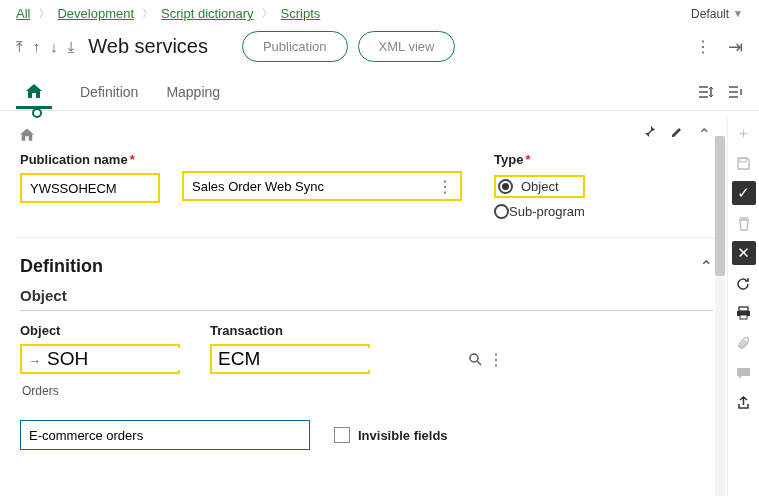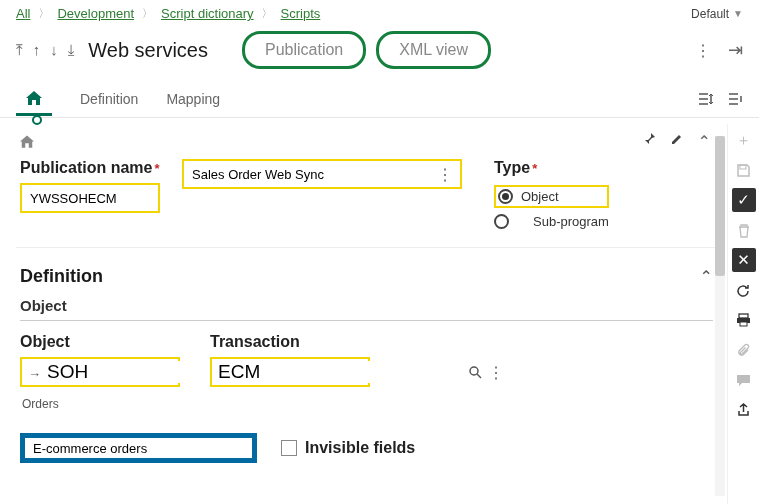--- a/index.html
+++ b/index.html
@@ -7,59 +7,59 @@
 a { color: #2e7d32; text-decoration: underline; }
 .topbar { display: flex; align-items: center; justify-content: space-between; padding: 6px 16px 4px 16px; }
 .breadcrumb { display: flex; align-items: center; gap: 8px; font-size: 13px; }
 .breadcrumb span.sep { color: #999; font-size: 11px; }
 .default-drop { color: #444; font-size: 12px; display: flex; align-items: center; gap: 4px; cursor: pointer; }
 .titlebar { display: flex; align-items: center; padding: 6px 16px 12px 16px; gap: 10px; }
 .nav-arrows { display: flex; gap: 10px; }
 .nav-arrows span { color: #666; cursor: pointer; font-size: 15px; }
 .page-title { font-size: 20px; font-weight: 400; color: #1a1a1a; margin-left: 4px; }
 .pill-buttons { display: flex; gap: 10px; margin-left: 24px; }
-.pill { border: 3px solid #15803d; border-radius: 18px; padding: 7px 20px; color: #888; font-size: 16px; cursor: pointer; background: #fff; }
+.pill { border: 1px solid #15803d; border-radius: 18px; padding: 7px 20px; color: #888; font-size: 13px; cursor: pointer; background: #fff; }
 .right-icons-title { margin-left: auto; display: flex; gap: 18px; align-items: center; color: #666; }
 .tabbar { display: flex; align-items: center; border-bottom: 1px solid #e5e5e5; padding: 0 16px; position: relative; }
 .tab-home { color: #006e54; padding: 8px 10px; border-bottom: 3px solid #006e54; cursor: pointer; margin-right: 14px; }
 .tab { color: #666; padding: 10px 14px; cursor: pointer; font-size: 14px; }
 .tab-icons-right { margin-left: auto; display: flex; gap: 14px; color: #555; }
 .content-wrap { display: flex; }
 .content { flex: 1; padding: 0 10px 0 16px; height: 380px; overflow-y: auto; }
 .right-toolbar { width: 32px; background: #fff; display: flex; flex-direction: column; align-items: center; gap: 6px; padding-top: 4px; border-left: 1px solid #f0f0f0; }
 .tb-item { width: 24px; height: 24px; display: flex; align-items: center; justify-content: center; color: #bdbdbd; cursor: pointer; font-size: 15px; }
 .tb-black { background: #333; color: #fff; border-radius: 2px; }
 .tb-dark { color: #333; }
 .scroll-track { position: absolute; right: 34px; top: 136px; width: 10px; height: 360px; background: #f4f4f4; }
 .scroll-thumb { position: absolute; top: 0; width: 10px; height: 140px; background: #c9c9c9; border-radius: 2px; }
 .panel-top { display: flex; justify-content: space-between; align-items: center; padding: 8px 6px 4px 4px; }
 .panel-home { color: #888; font-size: 15px; }
 .panel-actions { display: flex; gap: 14px; color: #666; }
 .panel-actions span { cursor: pointer; }
 .form-row1 { display: flex; gap: 22px; padding: 4px 8px 18px 4px; border-bottom: 1px solid #eee; margin-bottom: 10px; }
 .field-group { display: flex; flex-direction: column; gap: 6px; }
-.label { font-weight: 700; font-size: 16px; color: #222; }
+.label { font-weight: 700; font-size: 13px; color: #222; }
 .req { color: #c62828; font-weight: 700; margin-left: 2px; }
 .input-hl { border: 2px solid #f2d400; background: #fff; padding: 5px 8px; font-size: 13px; height: 30px; display: flex; align-items: center; justify-content: space-between; }
 .input-hl input { border: none; outline: none; width: 100%; font-size: 13px; }
 .radio-group { display: flex; flex-direction: column; gap: 6px; margin-top: 2px; }
-.radio-row { display: flex; align-items: center; gap: 24px; }
+.radio-row { display: flex; align-items: center; gap: 0; }
 .radio-hl { border: 2px solid #f2d400; padding: 2px 8px 2px 2px; display: flex; align-items: center; gap: 8px; }
 .radio-dot { width: 15px; height: 15px; border: 2px solid #444; border-radius: 50%; display: inline-flex; align-items: center; justify-content: center; }
 .radio-dot.sel::after { content: ""; width: 7px; height: 7px; background: #333; border-radius: 50%; }
 .section-header { display: flex; justify-content: space-between; align-items: center; padding: 8px 4px; }
 .section-title { font-size: 18px; font-weight: 700; color: #1a1a1a; }
 .object-sub { font-size: 15px; font-weight: 700; padding: 2px 4px 6px 4px; }
 .hr-thin { border: none; border-top: 1px solid #ccc; margin: 0 4px 12px 4px; }
 .form-row2 { display: flex; gap: 30px; padding: 0 4px; align-items: flex-start; }
 .inp-hl2 { border: 2px solid #f2d400; height: 30px; display: flex; align-items: center; padding: 0 6px; gap: 6px; }
 .inp-hl2 input { border: none; outline: none; flex: 1; font-size: 19px; }
 .helper { color: #555; font-size: 12px; margin-top: 4px; padding-left: 2px; }
 .form-row3 { display: flex; gap: 24px; padding: 22px 4px 8px 4px; align-items: center; }
-.plain-input { border: 5px solid #0369a1; height: 30px; padding: 0 8px; display: flex; align-items: center; width: 237px; }
+.plain-input { border: 1px solid #0369a1; height: 30px; padding: 0 8px; display: flex; align-items: center; width: 290px; }
 .plain-input input { border: none; outline: none; width: 100%; font-size: 13px; }
 .checkbox-row { display: flex; align-items: center; gap: 8px; }
 .chk { width: 16px; height: 16px; border: 1.5px solid #888; }
 .icon-dots { letter-spacing: -1px; font-size: 16px; color: #666; }
 svg { display: block; }
 </style>
 </head>
 <body>
 
 <div class="topbar">
@@ -147,21 +147,21 @@
       </div>
     </div>
 
     <div class="form-row1">
       <div class="field-group" style="flex:0 0 auto;">
         <div><span class="label">Publication name</span><span class="req">*</span></div>
         <div class="input-hl" style="width:140px;">
           <input value="YWSSOHECM" style="">
         </div>
       </div>
-      <div class="field-group" style="flex:0 0 auto;">
+      <div class="field-group" style="flex:0 0 auto;margin-top:19px;">
         <div class="input-hl" style="width:280px;">
           <input value="Sales Order Web Sync" style="">
           <span class="icon-dots">⋮</span>
         </div>
       </div>
       <div class="field-group" style="margin-left:10px;">
         <div><span class="label">Type</span><span class="req">*</span></div>
         <div class="radio-group">
           <div class="radio-hl">
             <span class="radio-dot sel"></span>

